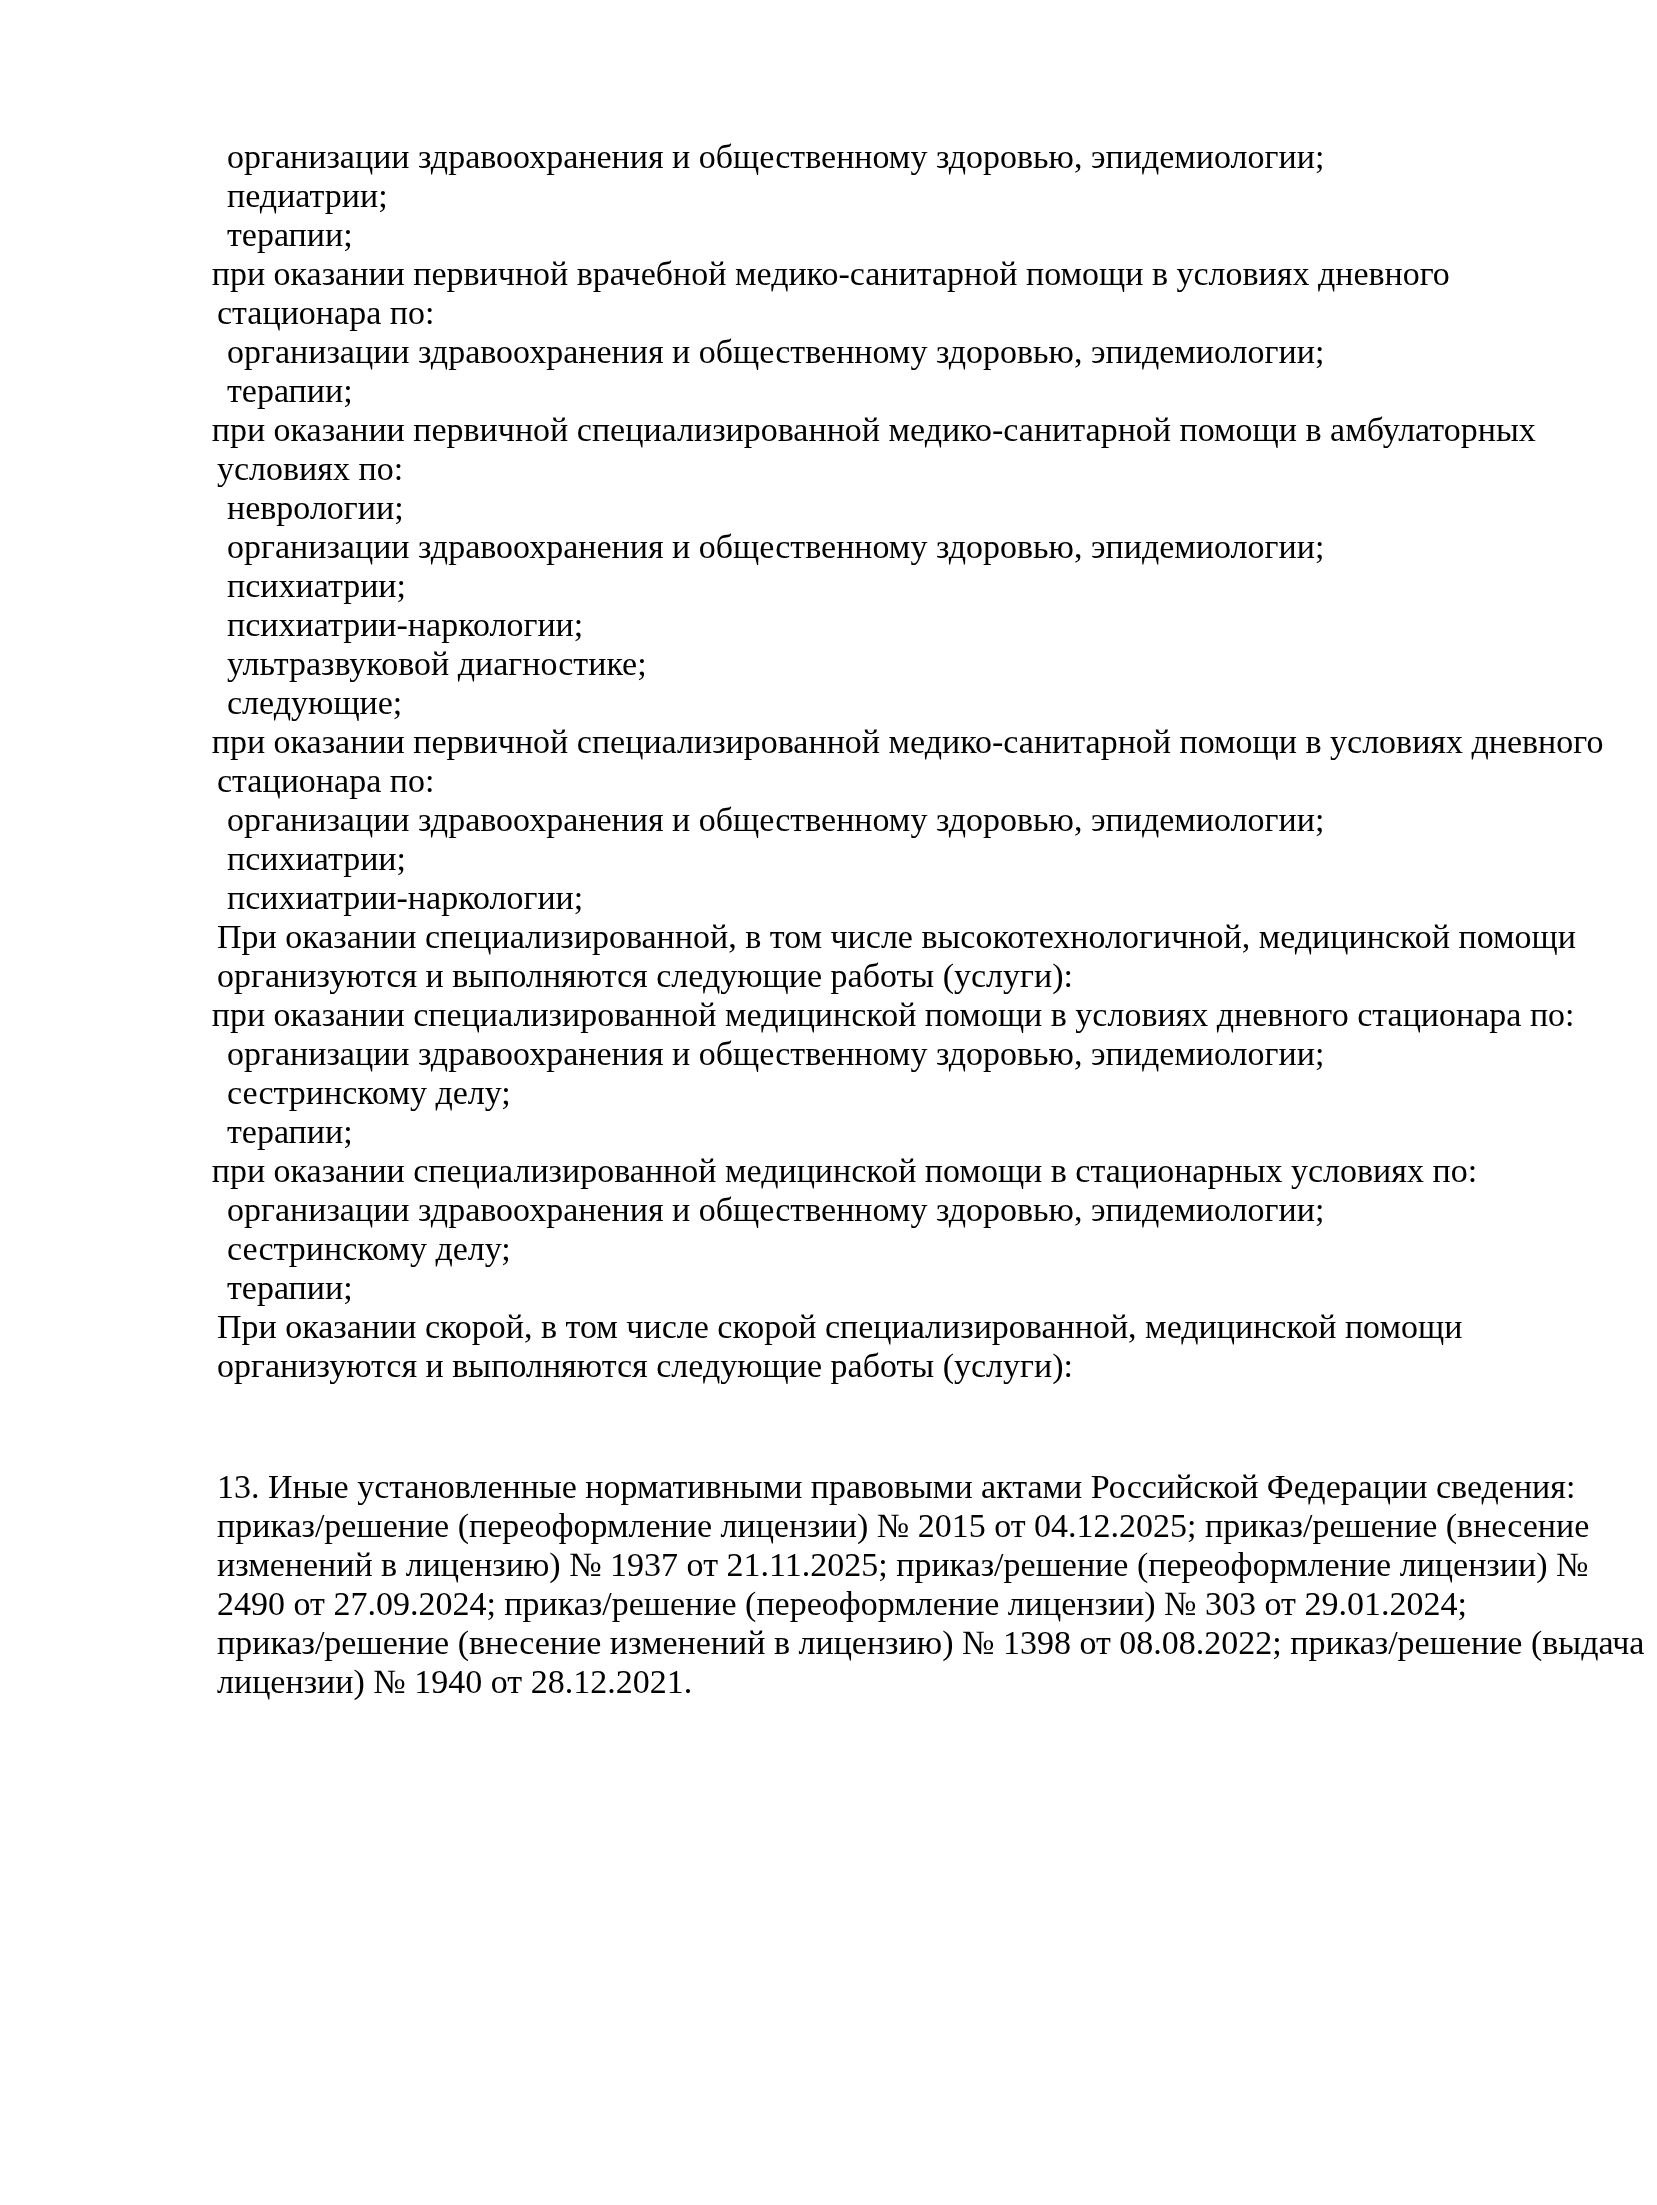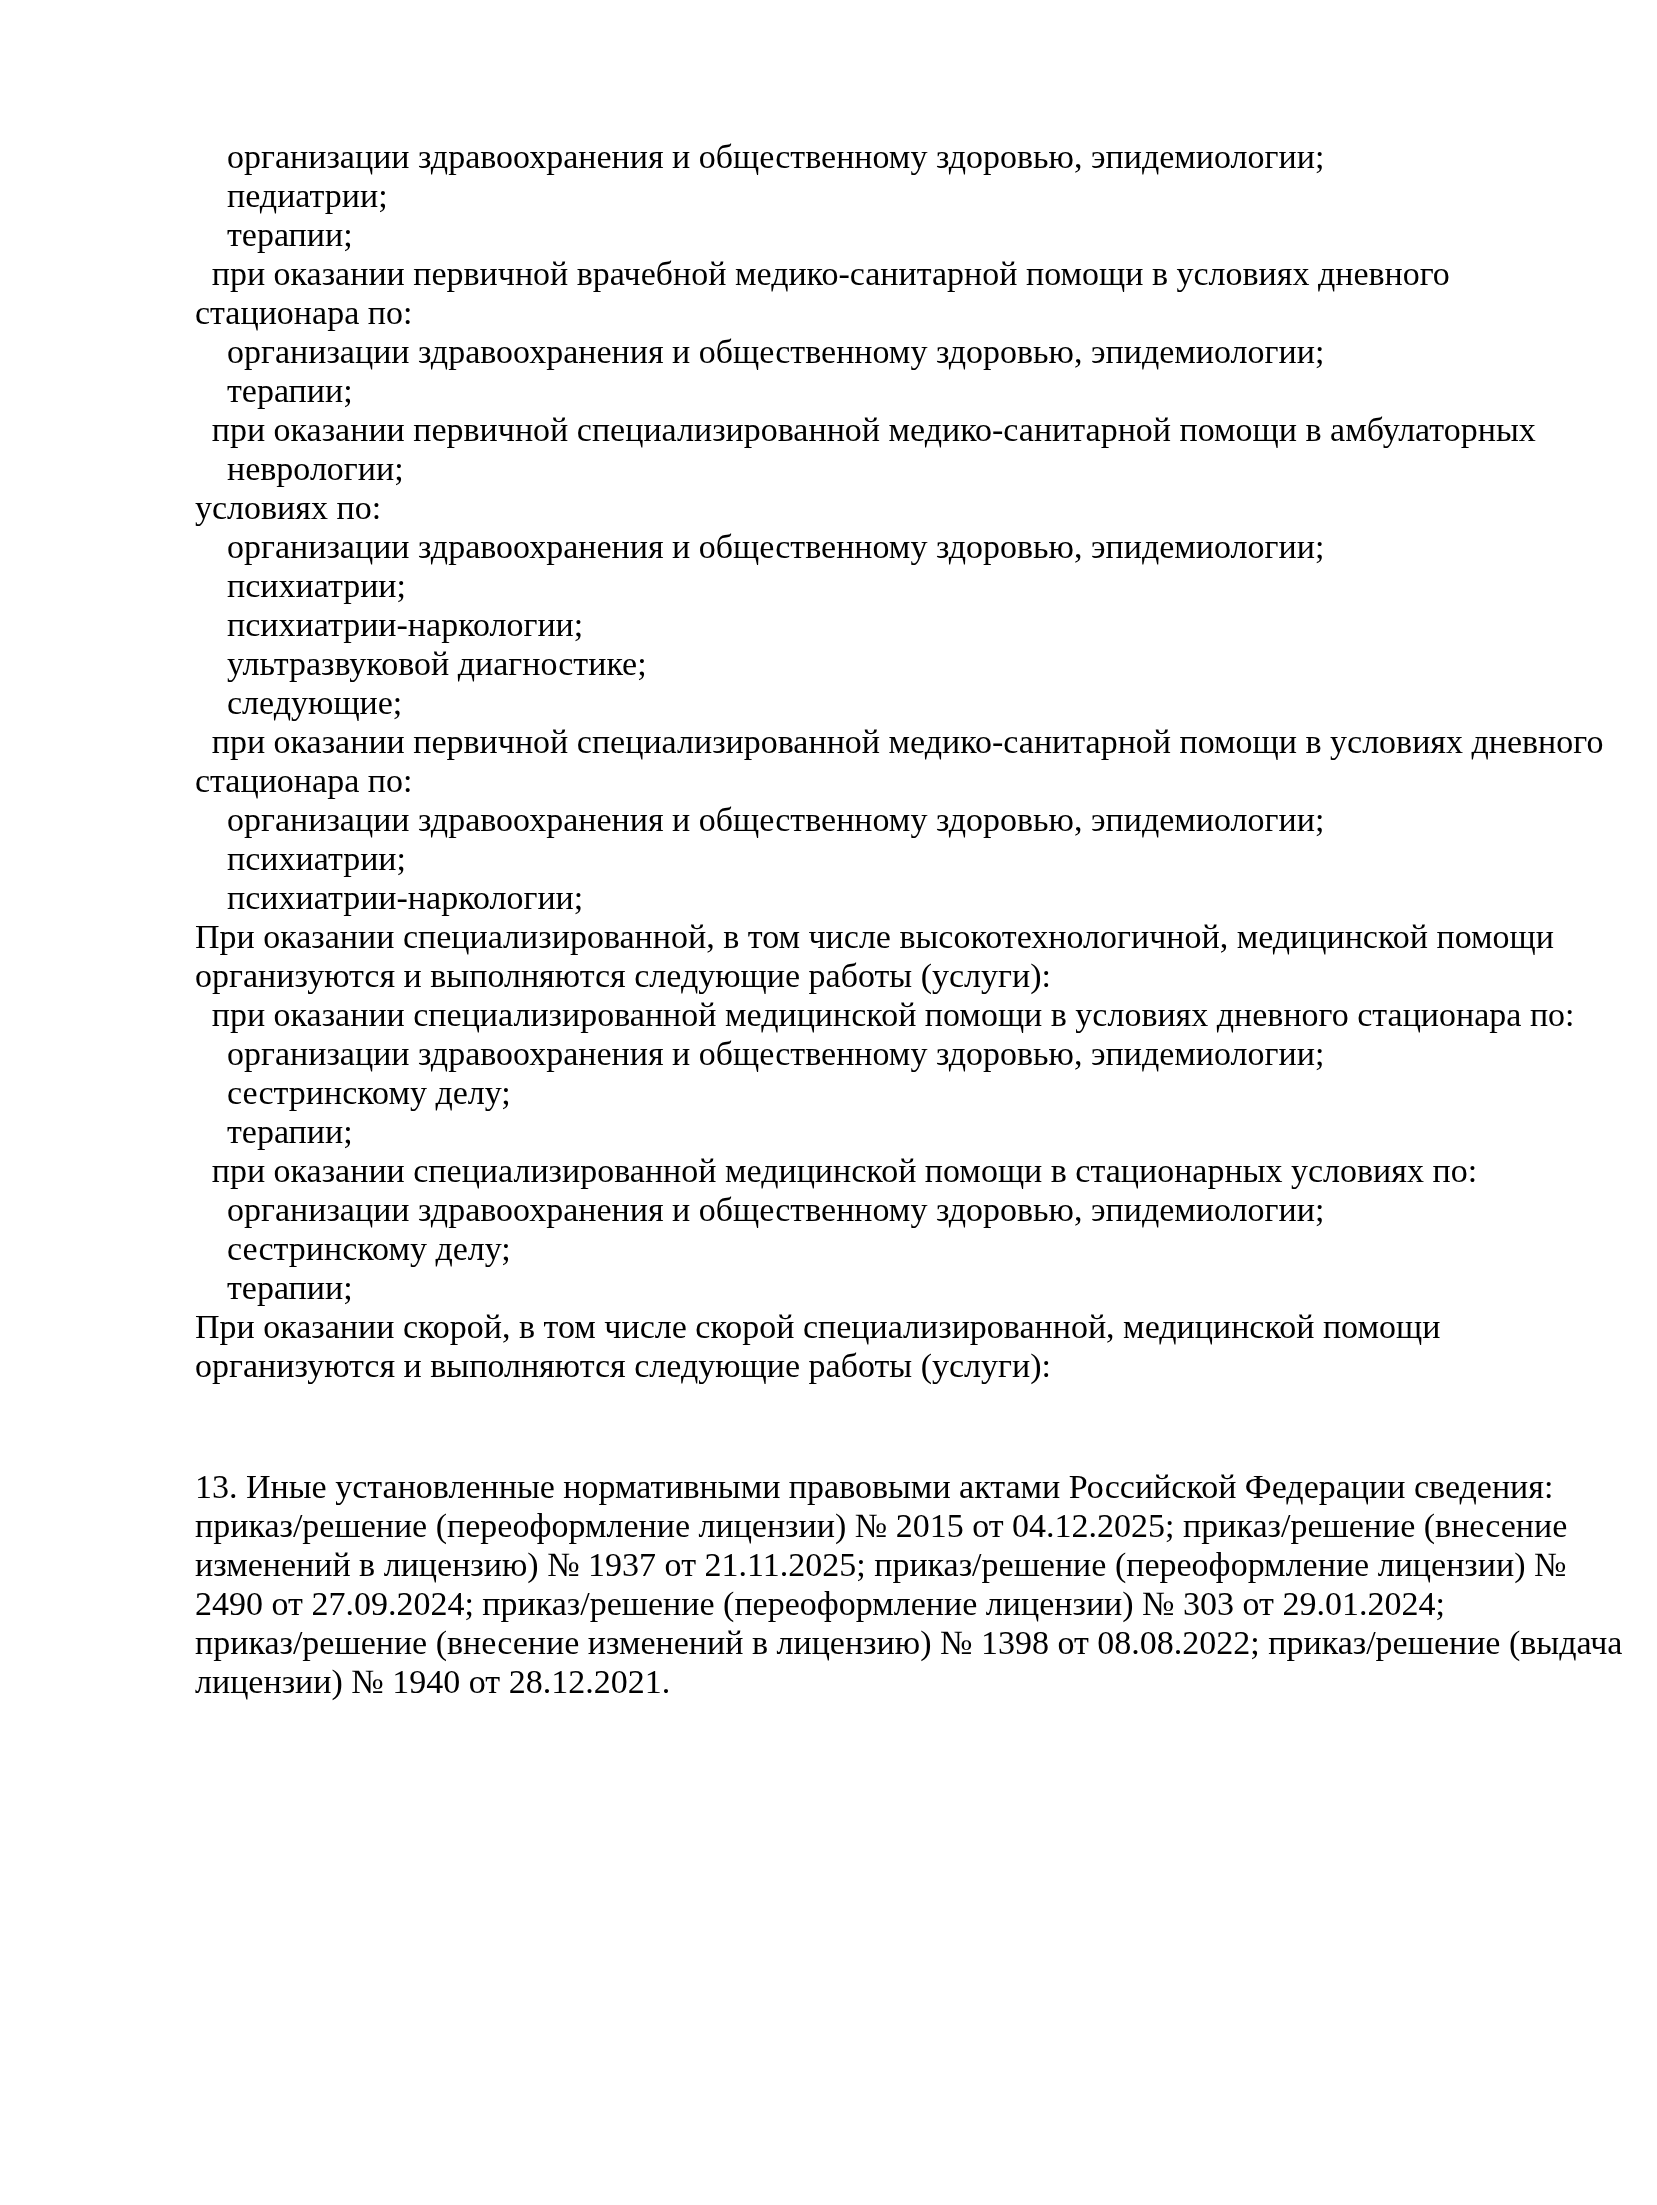--- a/index.html
+++ b/index.html
@@ -22,43 +22,43 @@
     left: 195px;
     right: 140px;
   }
   .line {
     font-size: 34px;
     line-height: 39px;
     min-height: 39px;
     white-space: pre;
     letter-spacing: 0px;
   }
-  .indent-0 { padding-left: 0; }
+  .indent-0 { padding-left: 0; margin-left: 22px; }
   .indent-1 { padding-left: 16.7px; }
   .indent-2 { padding-left: 32px; }
   .blank {
     height: 41px;
     min-height: 41px;
   }
 </style>
 </head>
 <body>
 
 <div class="page">
   <div class="content">
       <div class="line indent-2">организации здравоохранения и общественному здоровью, эпидемиологии;</div>
       <div class="line indent-2">педиатрии;</div>
       <div class="line indent-2">терапии;</div>
       <div class="line indent-1">при оказании первичной врачебной медико-санитарной помощи в условиях дневного</div>
       <div class="line indent-0">стационара по:</div>
       <div class="line indent-2">организации здравоохранения и общественному здоровью, эпидемиологии;</div>
       <div class="line indent-2">терапии;</div>
       <div class="line indent-1">при оказании первичной специализированной медико-санитарной помощи в амбулаторных</div>
+      <div class="line indent-0">условиях по:</div>
       <div class="line indent-2">неврологии;</div>
-      <div class="line indent-0">условиях по:</div>
       <div class="line indent-2">организации здравоохранения и общественному здоровью, эпидемиологии;</div>
       <div class="line indent-2">психиатрии;</div>
       <div class="line indent-2">психиатрии-наркологии;</div>
       <div class="line indent-2">ультразвуковой диагностике;</div>
       <div class="line indent-2">следующие;</div>
       <div class="line indent-1">при оказании первичной специализированной медико-санитарной помощи в условиях дневного</div>
       <div class="line indent-0">стационара по:</div>
       <div class="line indent-2">организации здравоохранения и общественному здоровью, эпидемиологии;</div>
       <div class="line indent-2">психиатрии;</div>
       <div class="line indent-2">психиатрии-наркологии;</div>

